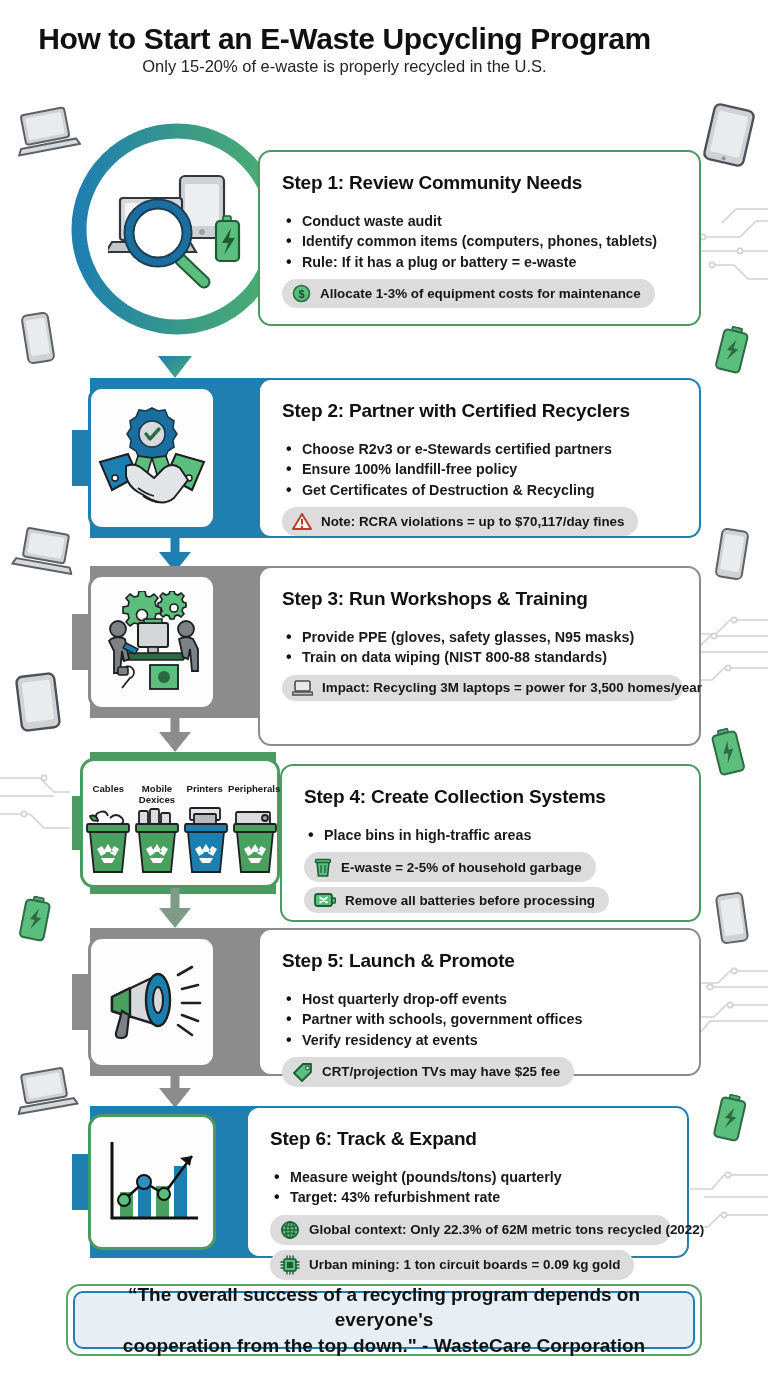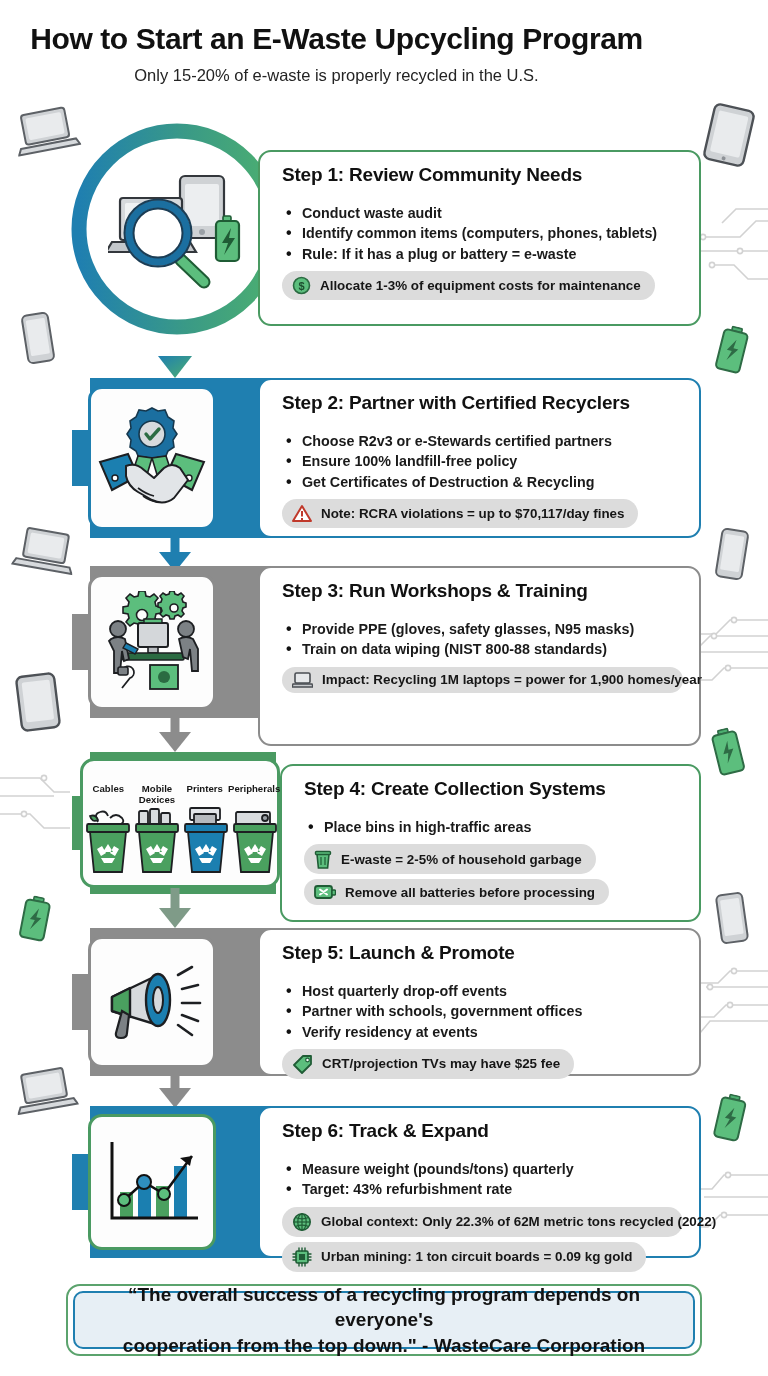--- a/index.html
+++ b/index.html
@@ -14,41 +14,41 @@
     width: 768px; height: 1376px;
     background: #ffffff;
     overflow: hidden;
   }
 
   
   .bg-layer { position: absolute; inset: 0; pointer-events: none; z-index: 0; }
   .deco { position: absolute; }
 
   
-  .header { position: absolute; left: 0; top: 22px; width: 673px; text-align: center; z-index: 5; }
+  .header { position: absolute; left: 8px; top: 22px; width: 673px; text-align: center; z-index: 5; }
   .title {
     font-size: 30px; font-weight: bold; color: #111111;
     letter-spacing: -0.4px; line-height: 1.15;
   }
   .subtitle {
-    margin-top: 9px; font-size: 16.5px; color: #242424; font-weight: 400;
+    font-size: 16.5px; color: #242424; font-weight: 400;
   }
 
   
   .steps { position: absolute; left: 0; top: 0; width: 768px; z-index: 4; }
 
   .step { position: absolute; }
 
   
   .card {
     position: absolute;
     background: #ffffff;
     border-radius: 13px;
     border: 2.5px solid #8c8c8c;
-    padding: 12px 16px 11px 22px;
+    padding: 20px 16px 11px 22px;
   }
   .card.green { border-color: #4a9a62; }
   .card.blue  { border-color: #1f7fb0; }
   .card.gray  { border-color: #8c8c8c; }
 
   .step-title {
     font-size: 19px; font-weight: bold; color: #111111;
     margin-bottom: 5px; letter-spacing: -0.2px;
   }
   .bullets { list-style: none; margin: 17px 0 7px 0; padding: 0; }
@@ -437,21 +437,21 @@
           <li>Provide PPE (gloves, safety glasses, N95 masks)</li>
           <li>Train on data wiping (NIST 800-88 standards)</li>
         </ul>
         <div class="factbar">
           <span class="ficon">
             <svg width="21" height="16">
                 <rect x="3" y="1" width="15" height="10" rx="1.5" fill="#e6e8ea" stroke="#4a4e53" stroke-width="1.6"></rect>
                 <path d="M1 12 h19 l1 3 H0z" fill="#c7cacd" stroke="#4a4e53" stroke-width="1.4"></path>
               </svg>
           </span>
-          <span class="ftxt">Impact: Recycling 1M laptops = power for 1,900 homes/year</span>
+          <span class="ftxt">Impact: Recycling 3M laptops = power for 3,500 homes/year</span>
         </div>
       </div>
       <svg class="conn" style="left:155px;top:712px;" width="40" height="46">
         <path d="M20 0 V22" stroke="#8c8c8c" stroke-width="9"></path>
         <path d="M4 20 L20 40 L36 20 Z" fill="#8c8c8c"></path>
       </svg>
     </div>
 
     <div class="step">
       <svg class="bracket" style="left:72px;top:752px;" width="222" height="142">
@@ -595,21 +595,21 @@
             <path d="M12 6 V82 H98" fill="none" stroke="#111" stroke-width="3"></path>
 
             <path d="M24 64 L44 46 L64 58 L92 20" fill="none" stroke="#111" stroke-width="2.6"></path>
             <path d="M92 20 l-12 2 10 8 z" fill="#111"></path>
             <circle cx="24" cy="64" r="6" fill="#5cbe7d" stroke="#111" stroke-width="2"></circle>
             <circle cx="44" cy="46" r="7" fill="#2f8fc0" stroke="#111" stroke-width="2"></circle>
             <circle cx="64" cy="58" r="6" fill="#5cbe7d" stroke="#111" stroke-width="2"></circle>
           </svg>
         </div>
       </div>
-      <div class="card blue" style="left:258px;top:1106px;width:443px;height:152px;">
+      <div class="card blue" style="left:246px;top:1106px;width:443px;height:152px;">
         <div class="step-title">Step 6: Track &amp; Expand</div>
         <ul class="bullets">
           <li>Measure weight (pounds/tons) quarterly</li>
           <li>Target: 43% refurbishment rate</li>
         </ul>
         <div class="factbar">
           <span class="ficon">
             <svg width="20" height="20">
                 <circle cx="10" cy="10" r="8.2" fill="#5cbe7d" stroke="#1f5c35" stroke-width="1.6"></circle>
                 <g fill="none" stroke="#1f5c35" stroke-width="1.2">

